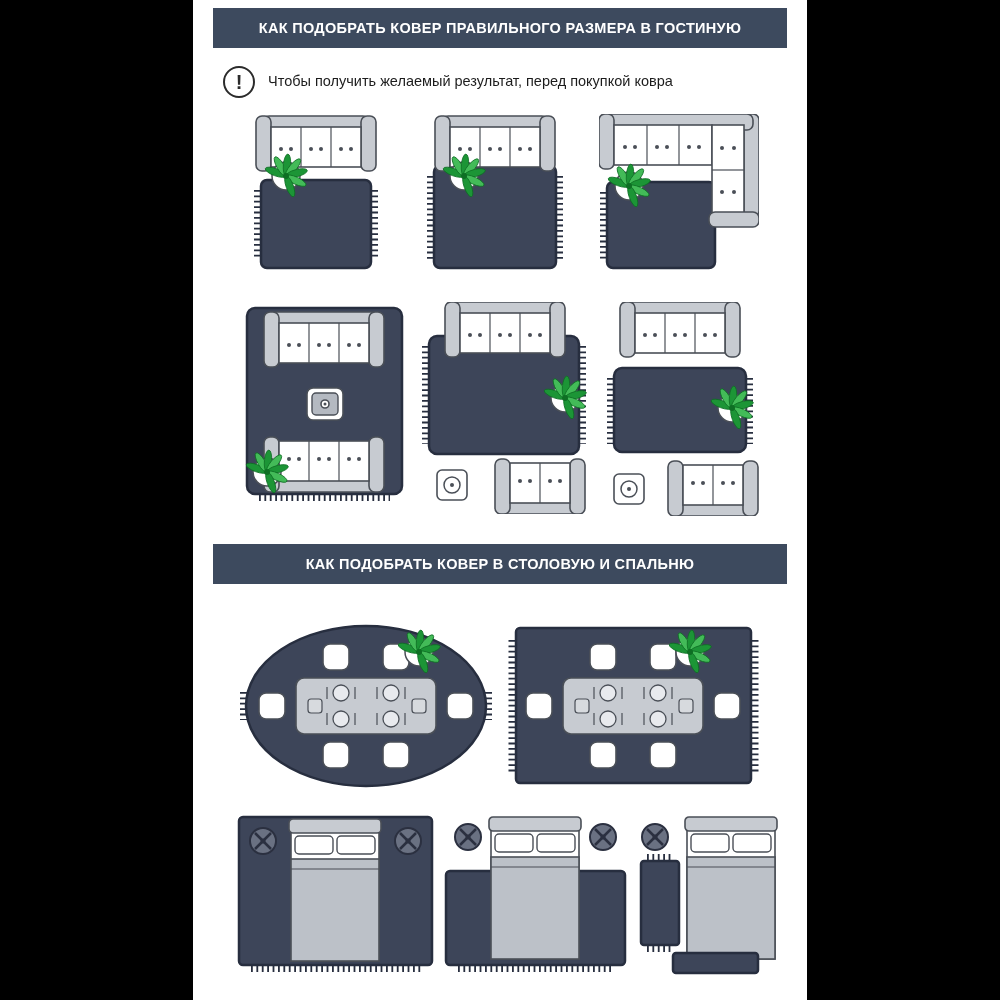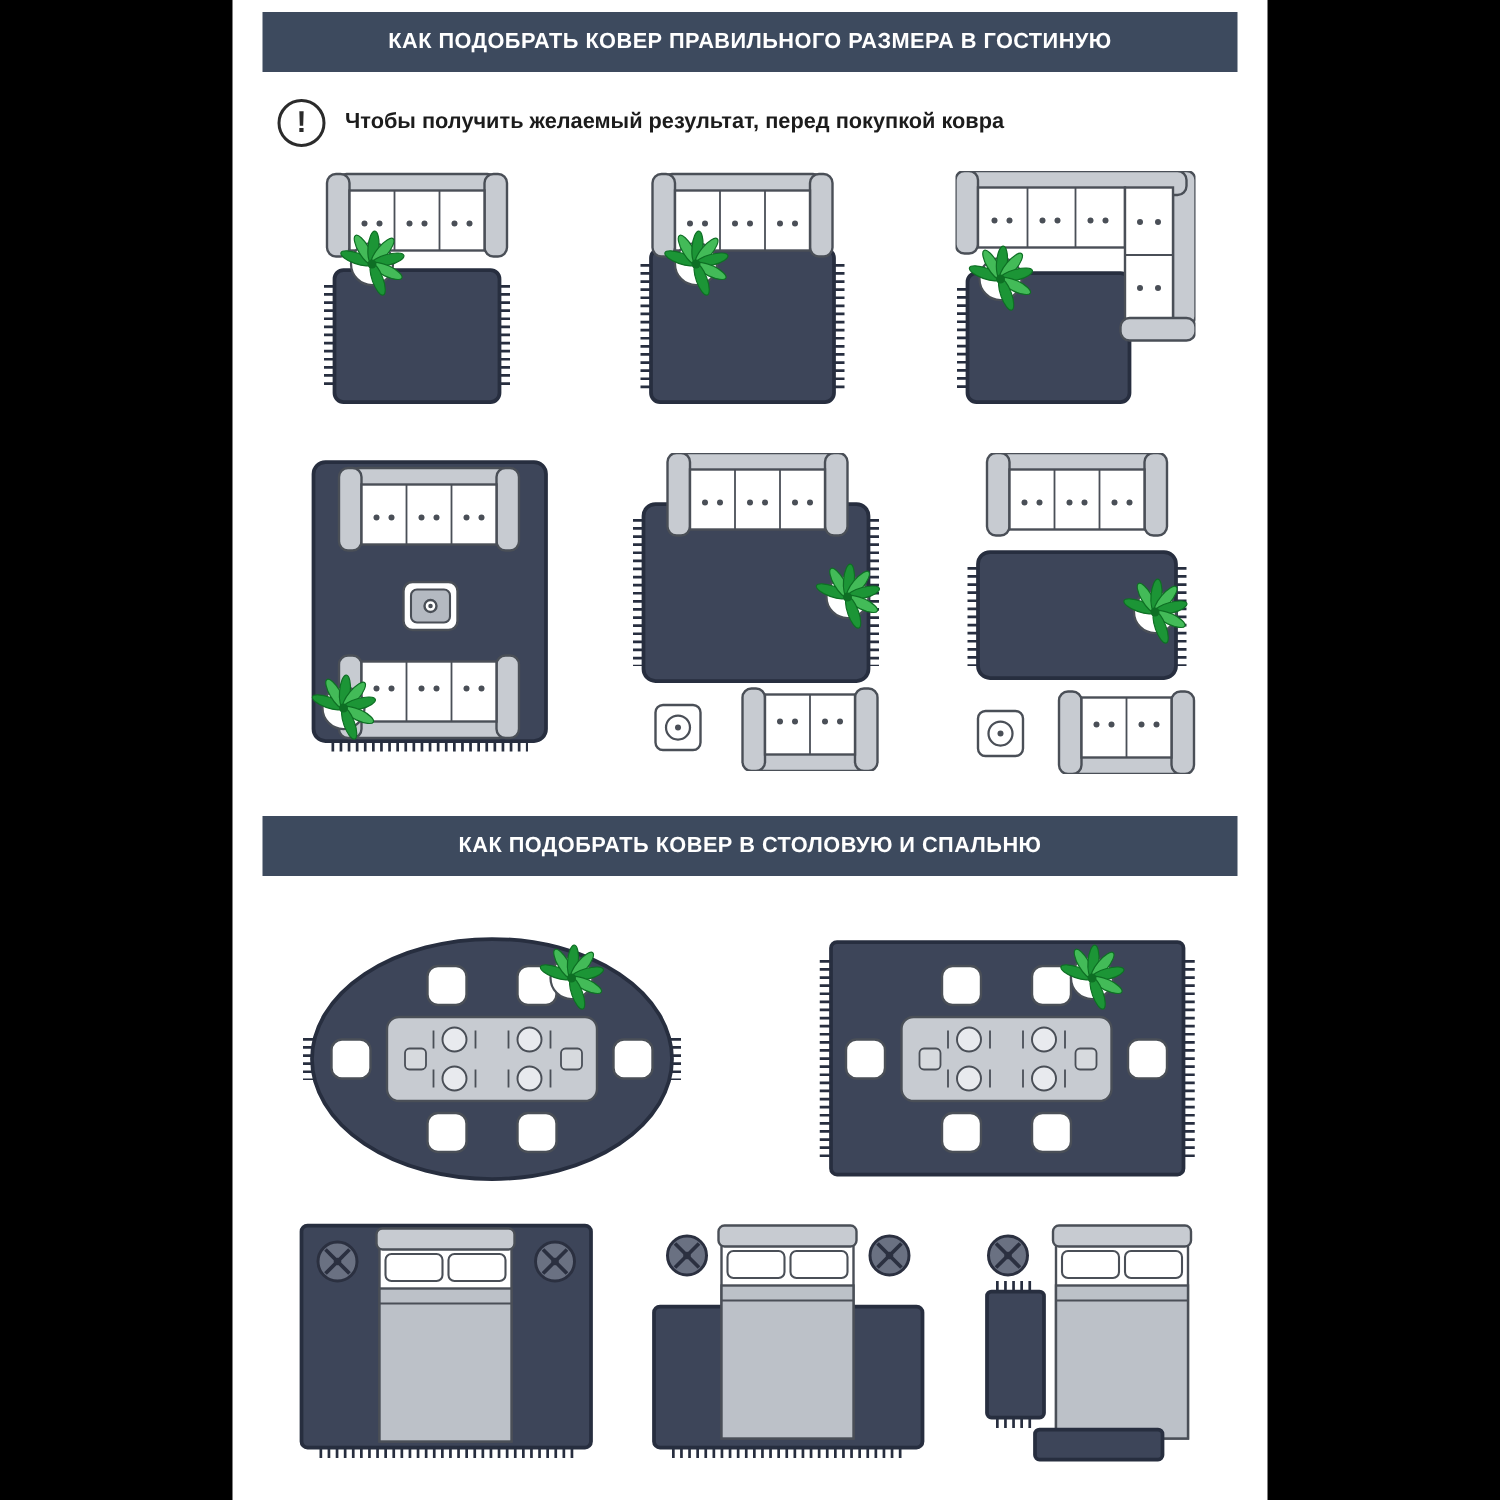--- a/index.html
+++ b/index.html
@@ -3,41 +3,41 @@
 <meta charset="utf-8">
 <style>
   * { margin:0; padding:0; box-sizing:border-box; }
   html,body { width:1000px; height:1000px; }
   body {
     background: var(--background, #000);
     font-family: "Liberation Sans", sans-serif;
     overflow: hidden;
   }
   .panel {
-    width:690px; height:1000px; margin:0 auto;
+    width:614px; height:1000px; margin:0 auto;
     background: var(--panel, #fff);
     padding-top:8px;
     display:flex; flex-direction:column;
   }
   .banner {
     height:40px; margin:0 20px; flex:0 0 auto;
     background: var(--banner, #3d4a5e);
     color: var(--banner-text, #fff);
     display:flex; align-items:center; justify-content:center;
     font-weight:bold; font-size:14.5px; letter-spacing:.3px; text-align:center;
   }
   .banner2 { margin-top:28px;justify-content:center; }
   .note { display:flex; align-items:center; gap:13px; margin:18px 24px 6px 30px; flex:0 0 auto; }
   .note-icon {
     width:32px; height:32px; flex:0 0 auto;
     border:2.5px solid #2b2b2b; border-radius:50%;
     display:flex; align-items:center; justify-content:center;
     font-weight:bold; font-size:20px; color:#2b2b2b;
   }
-  .note-text { font-size:14.5px; line-height:1.45; color: var(--text, #1c1c1c); font-weight: bold; }
+  .note-text { font-size:14.5px; line-height:1.45; color: var(--text, #1c1c1c); }
   .row { display:flex; justify-content:space-between; align-items:flex-start; flex:0 0 auto; }
   .row svg { flex:0 0 auto; display:block; }
   .row1 { margin:10px 48px 0; }
   .row2 { margin:16px 44px 0; }
   .dining { margin:34px 46px 0; }
   .beds { margin:16px 40px 0; }
 
   
   svg .gfur  { fill: var(--furniture, #c7cbd1); stroke: var(--furniture-stroke, #4a4f57); stroke-width:1.6; }
   svg .gfur2 { fill:#b4b9c1; stroke: var(--furniture-stroke, #4a4f57); stroke-width:1.4; }

